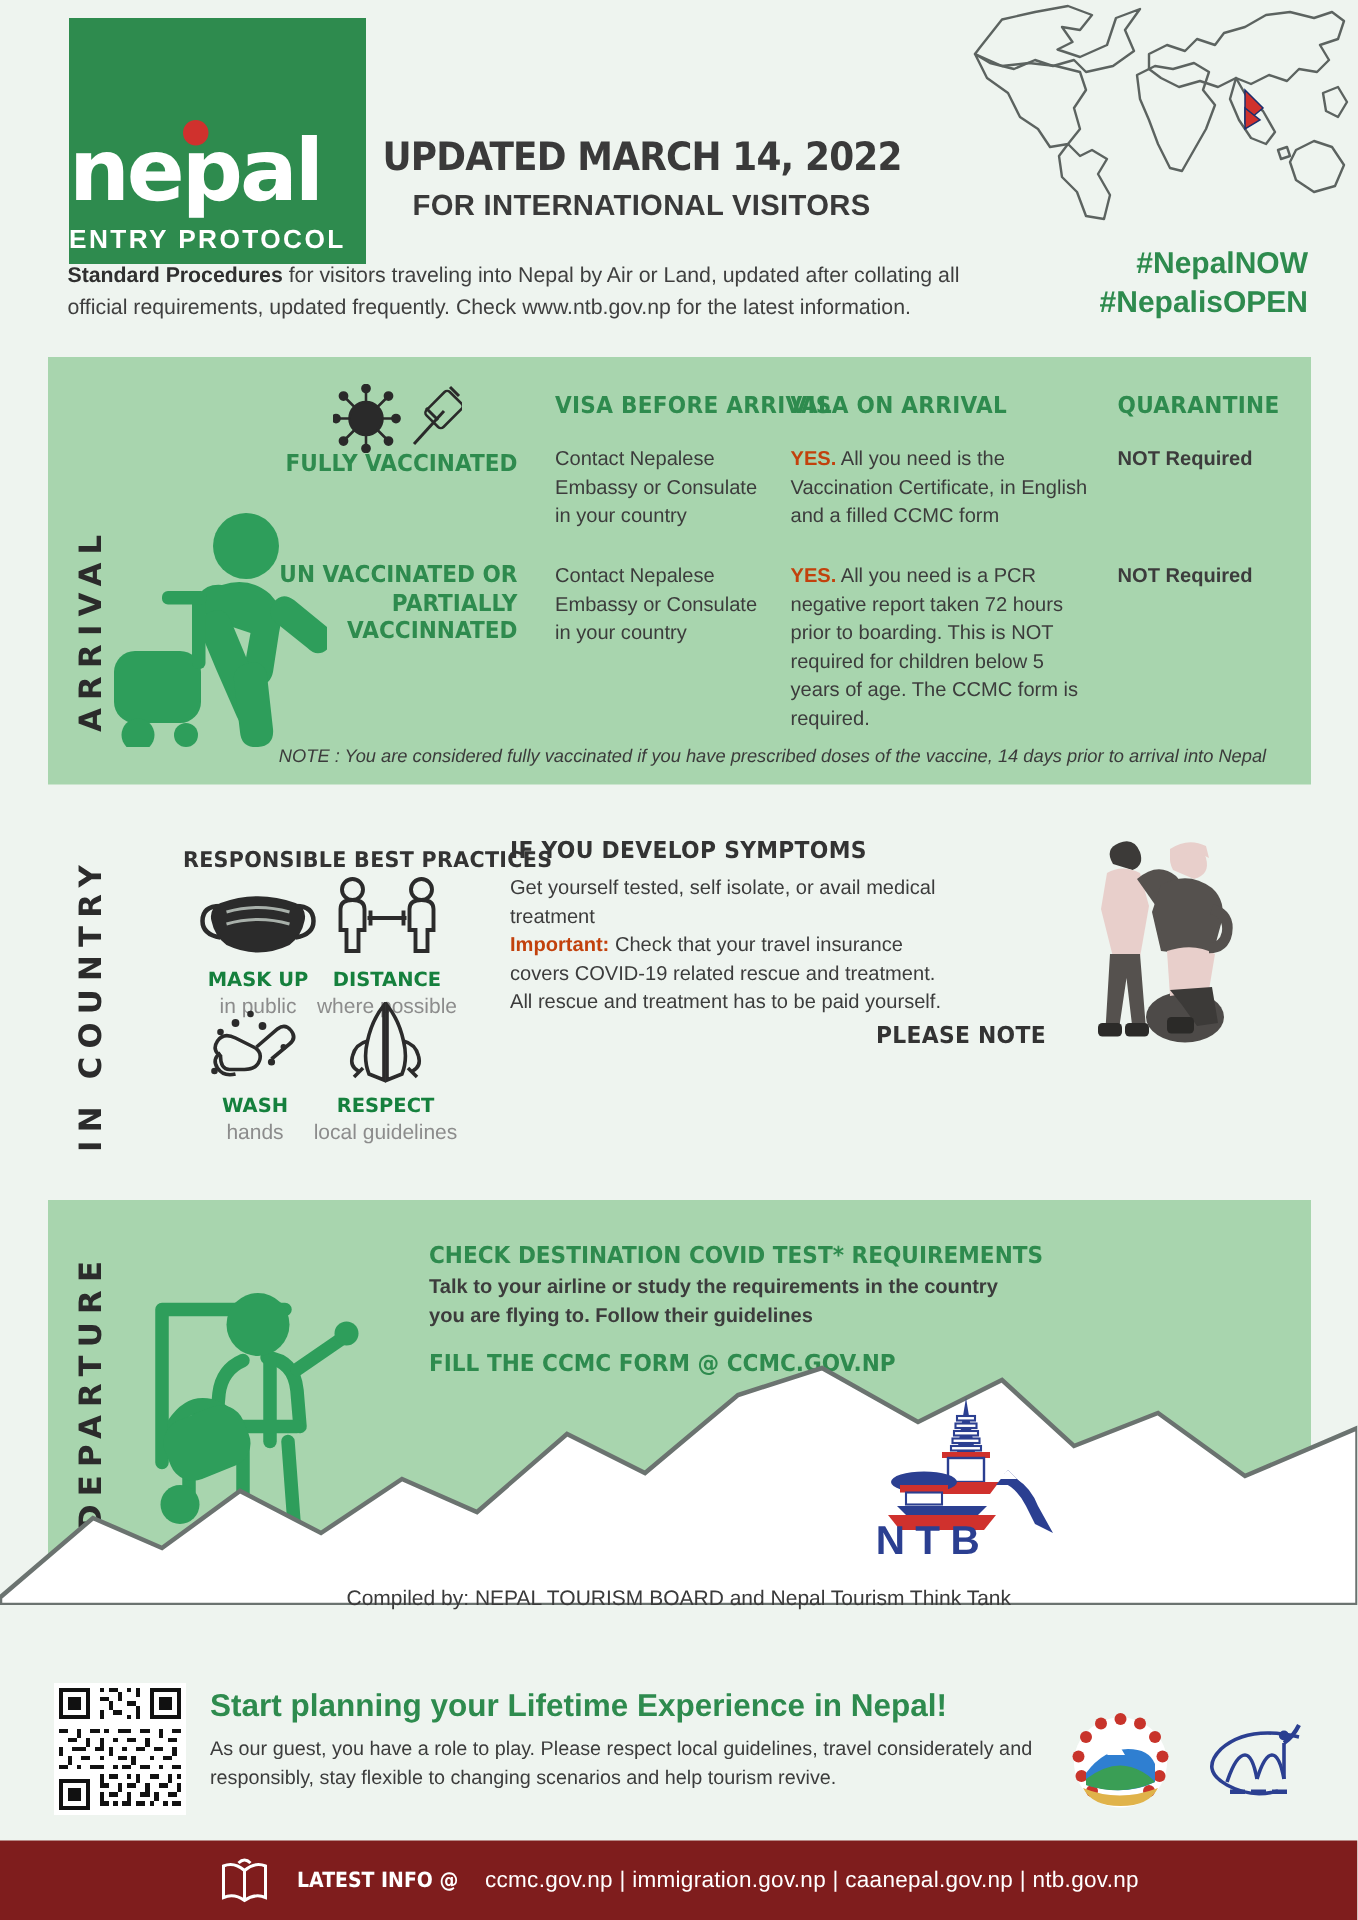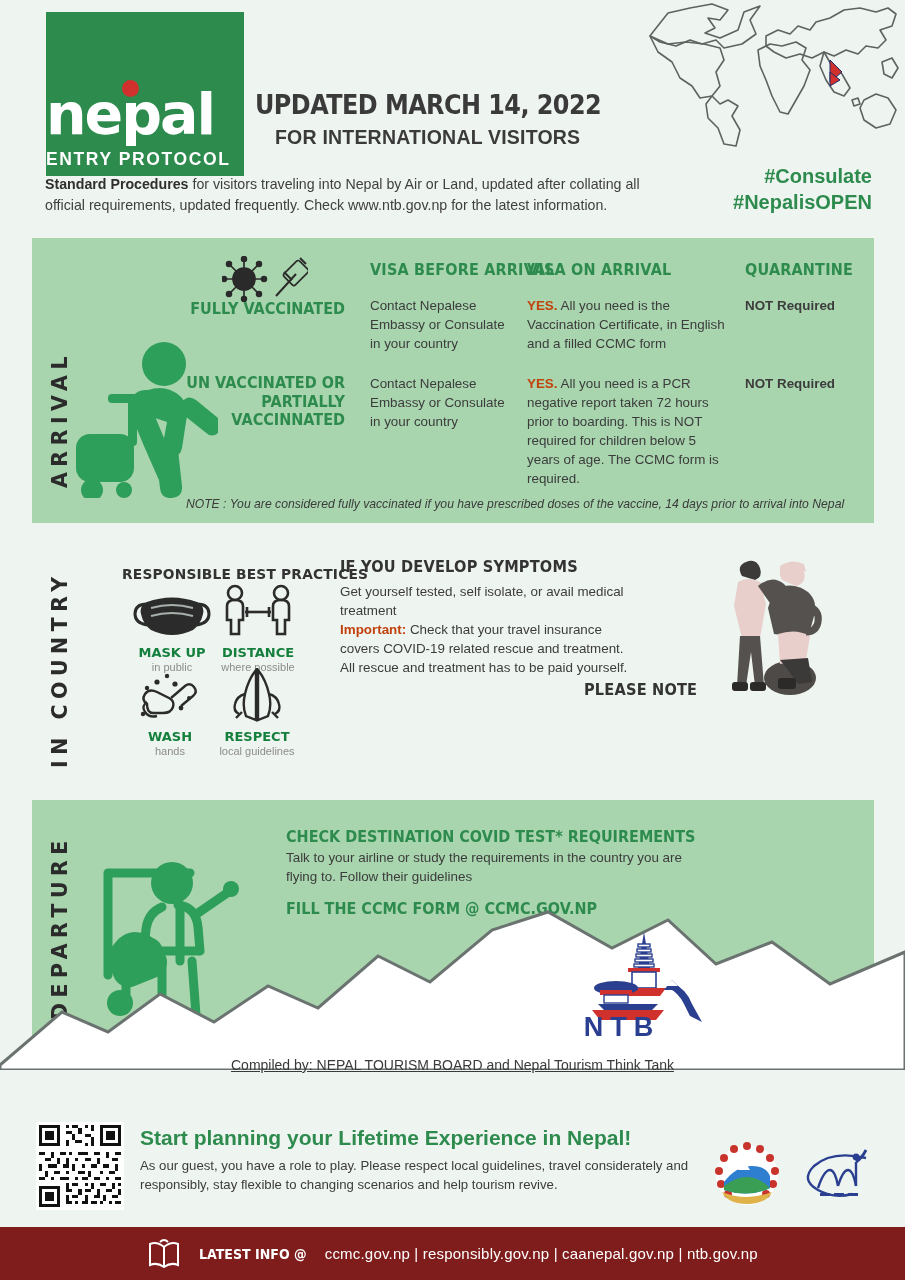--- a/index.html
+++ b/index.html
@@ -92,44 +92,44 @@
   .rbp-title {
     position: absolute; left: 122px; top: 566px; font-size: 14.5px; font-weight: bold;
     color: #333; font-family: "DejaVu Sans", sans-serif; letter-spacing: .2px;
     transform: scaleX(.95); transform-origin: left center;
   }
   .practice { position: absolute; width: 100px; text-align: center; }
   .practice .p-name {
     font-size: 13px; font-weight: bold; color: #15803d;
     font-family: "DejaVu Sans", sans-serif; margin-top: 3px;
   }
-  .practice .p-sub { font-size: 11px; color: #8c8c8c; margin-top: 1px; }
+  .practice .p-sub { font-size: 14px; color: #8c8c8c; margin-top: 1px; }
 
   .sec-head {
     font-size: 15.5px; font-weight: bold; color: #333;
     font-family: "DejaVu Sans", sans-serif; letter-spacing: .2px;
     transform: scaleX(.94); transform-origin: left center; white-space: nowrap;
   }
 
   
   .dep-head {
     position: absolute; left: 286px; top: 828px; color: #2e8b4e;
     font-size: 15.5px; font-weight: bold; font-family: "DejaVu Sans", sans-serif;
     transform: scaleX(.93); transform-origin: left center; white-space: nowrap;
   }
-  .dep-body { position: absolute; left: 286px; top: 848px; width: 400px; }
+  .dep-body { position: absolute; left: 286px; top: 848px; width: 400px; font-weight: bold; }
   .dep-ccmc {
     position: absolute; left: 286px; top: 900px; color: #2e8b4e;
     font-size: 15.5px; font-weight: bold; font-family: "DejaVu Sans", sans-serif;
     transform: scaleX(.93); transform-origin: left center; white-space: nowrap;
   }
   .mountains { position: absolute; left: 0px; top: 890px; width: 905px; height: 180px; }
   .compiled {
     position: absolute; left: 0; top: 1057px; width: 905px; text-align: center;
-    font-size: 14px; color: #3a3a3a; text-decoration: underline;
+    font-size: 14px; color: #3a3a3a;
   }
 
   
   .qr { position: absolute; left: 36px; top: 1122px; width: 88px; height: 88px; }
   .cta-title {
     position: absolute; left: 140px; top: 1126px; color: #2e8b4e;
     font-size: 21px; font-weight: bold;
   }
   .cta-body { position: absolute; left: 140px; top: 1156px; width: 560px; font-size: 13.2px;
               line-height: 1.45; color: #3c3c3c; }
@@ -175,21 +175,21 @@
   </div>
 
   <div class="hdr-date">UPDATED MARCH 14, 2022</div>
   <div class="hdr-sub">FOR INTERNATIONAL VISITORS</div>
 
   <div class="hdr-para">
     <b>Standard Procedures</b><span> for visitors traveling into Nepal by Air or Land, updated after collating all official requirements, updated frequently. Check www.ntb.gov.np for the latest information.</span>
   </div>
 
   <div class="hashtags">
-    <div>#Consulate</div>
+    <div>#NepalNOW</div>
     <div>#NepalisOPEN</div>
   </div>
 
   <div class="panel-arrival"></div>
   <div class="vlabel arrival">ARRIVAL</div>
 
   <svg style="position:absolute;left:68px;top:338px;width:150px;height:160px" viewBox="0 0 150 160">
     <g fill="#2e9e5b">
       <circle cx="96" cy="26" r="22"></circle>
       <path d="M80 52 q18 -6 32 6 q10 10 6 26 l-4 26 q-2 10 -12 8 q-9 -2 -7 -12 l4 -22 l-12 -4 l-18 -8 q-10 -6 -4 -14 q5 -7 15 -6 Z"></path>
@@ -478,16 +478,16 @@
 
   <div class="footer">
     <svg width="34" height="32" viewBox="0 0 34 32">
       <g fill="none" stroke="#fff" stroke-width="2">
         <path d="M17 9 q-7 -6 -14 -3 L3 27 q7 -3 14 2 q7 -5 14 -2 L31 6 q-7 -3 -14 3 Z"></path>
         <path d="M17 9 L17 29"></path>
         <path d="M13 4 q4 -4 8 0"></path>
       </g>
     </svg>
     <span class="footer-label">LATEST INFO @</span>
-    <span class="footer-links">ccmc.gov.np  |  responsibly.gov.np  |  caanepal.gov.np  |  ntb.gov.np</span>
+    <span class="footer-links">ccmc.gov.np  |  immigration.gov.np  |  caanepal.gov.np  |  ntb.gov.np</span>
   </div>
 
 </div>
 
 </body></html>

